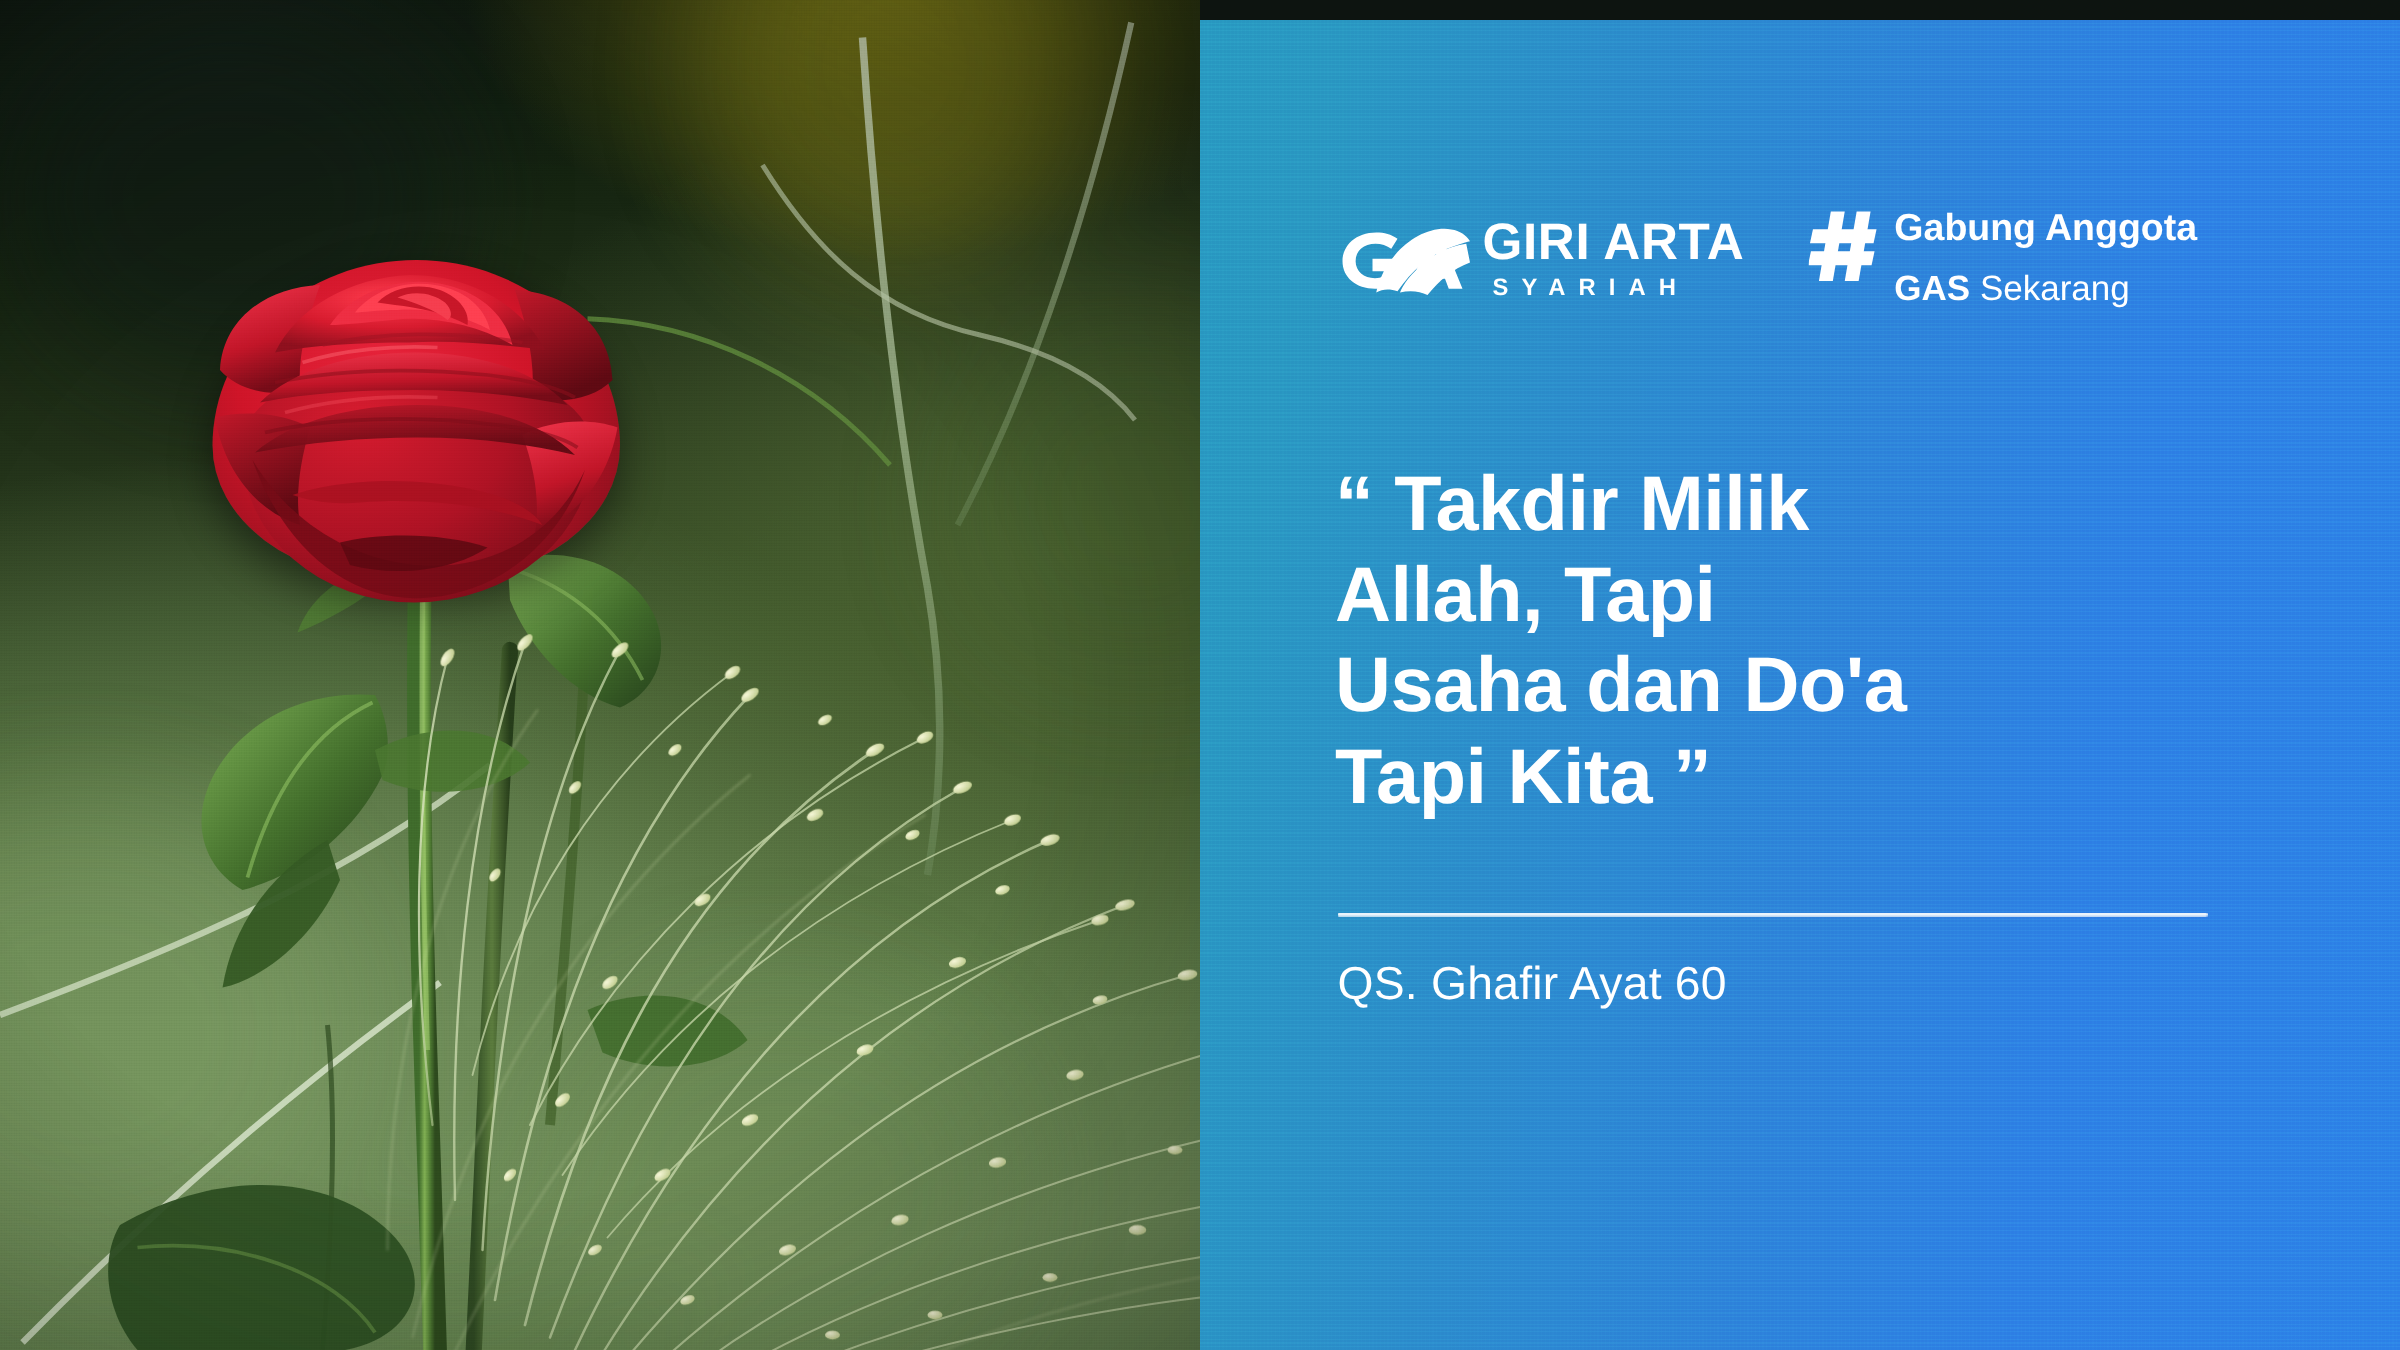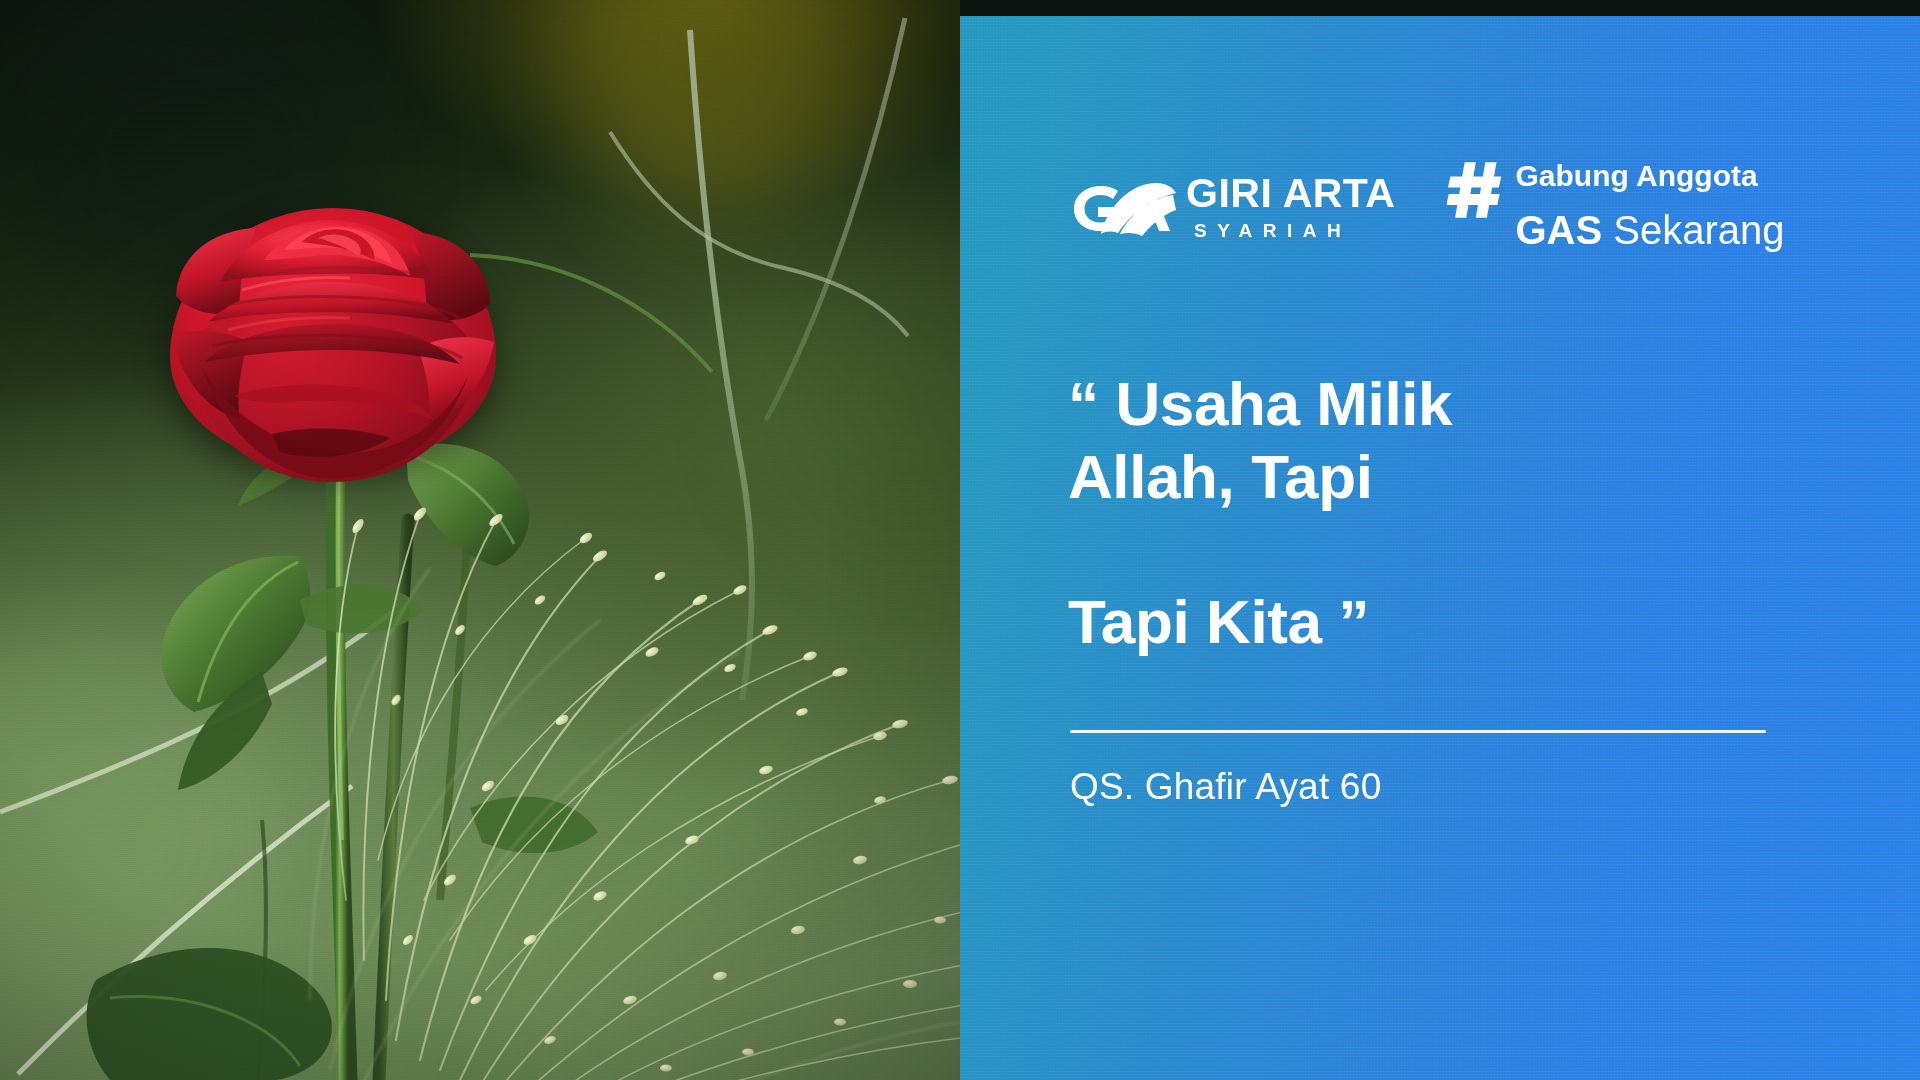--- a/index.html
+++ b/index.html
@@ -90,21 +90,21 @@
     white-space:nowrap;
   }
   .logo-sub {
     color:#fff; font-weight:bold; font-size:19px; letter-spacing:10.5px;
     line-height:1.0; margin-top:7px; padding-left:8px; white-space:nowrap;
   }
   .hash-group { display:flex; align-items:flex-start; margin-left:52px; }
   .hash-icon { width:56px; height:62px; flex:0 0 auto; }
   .hash-words { margin-left:12px; display:flex; flex-direction:column; justify-content:center; }
   .hash-l1 { color:#fff; font-size:30px; font-weight:bold; line-height:1.12; white-space:nowrap; }
-  .hash-l2 { color:#fff; font-size:40px; line-height:1.12; white-space:nowrap; margin-top:15px; }
+  .hash-l2 { color:#fff; font-size:28px; line-height:1.12; white-space:nowrap; margin-top:15px; }
   .hash-l2 b { font-weight:bold; }
   .hash-l2 span { font-weight:normal; }
 
   
   .quote {
     position:absolute; left:108px; top:352px; width:790px;
     color:#fff; font-weight:bold; font-size:62px; line-height:1.17;
     letter-spacing:-.4px;
   }
   .qmark { font-weight:bold; }
@@ -379,23 +379,23 @@
         </svg>
         <div class="hash-words">
           <div class="hash-l1">Gabung Anggota</div>
           <div class="hash-l2"><b>GAS</b> <span>Sekarang</span></div>
         </div>
       </div>
     </div>
 
     <div class="quote">
       <span class="qmark">“</span>
-      <span>Usaha Milik</span><br>
+      <span>Takdir Milik</span><br>
       <span>Allah, Tapi</span><br>
-      <br>
+      <span>Usaha dan Do'a</span><br>
       <span>Tapi Kita</span>
       <span class="qmark">”</span>
     </div>
 
     <div class="divider"></div>
 
     <div class="attrib">QS. Ghafir Ayat 60</div>
   </div>
 
 </div>

